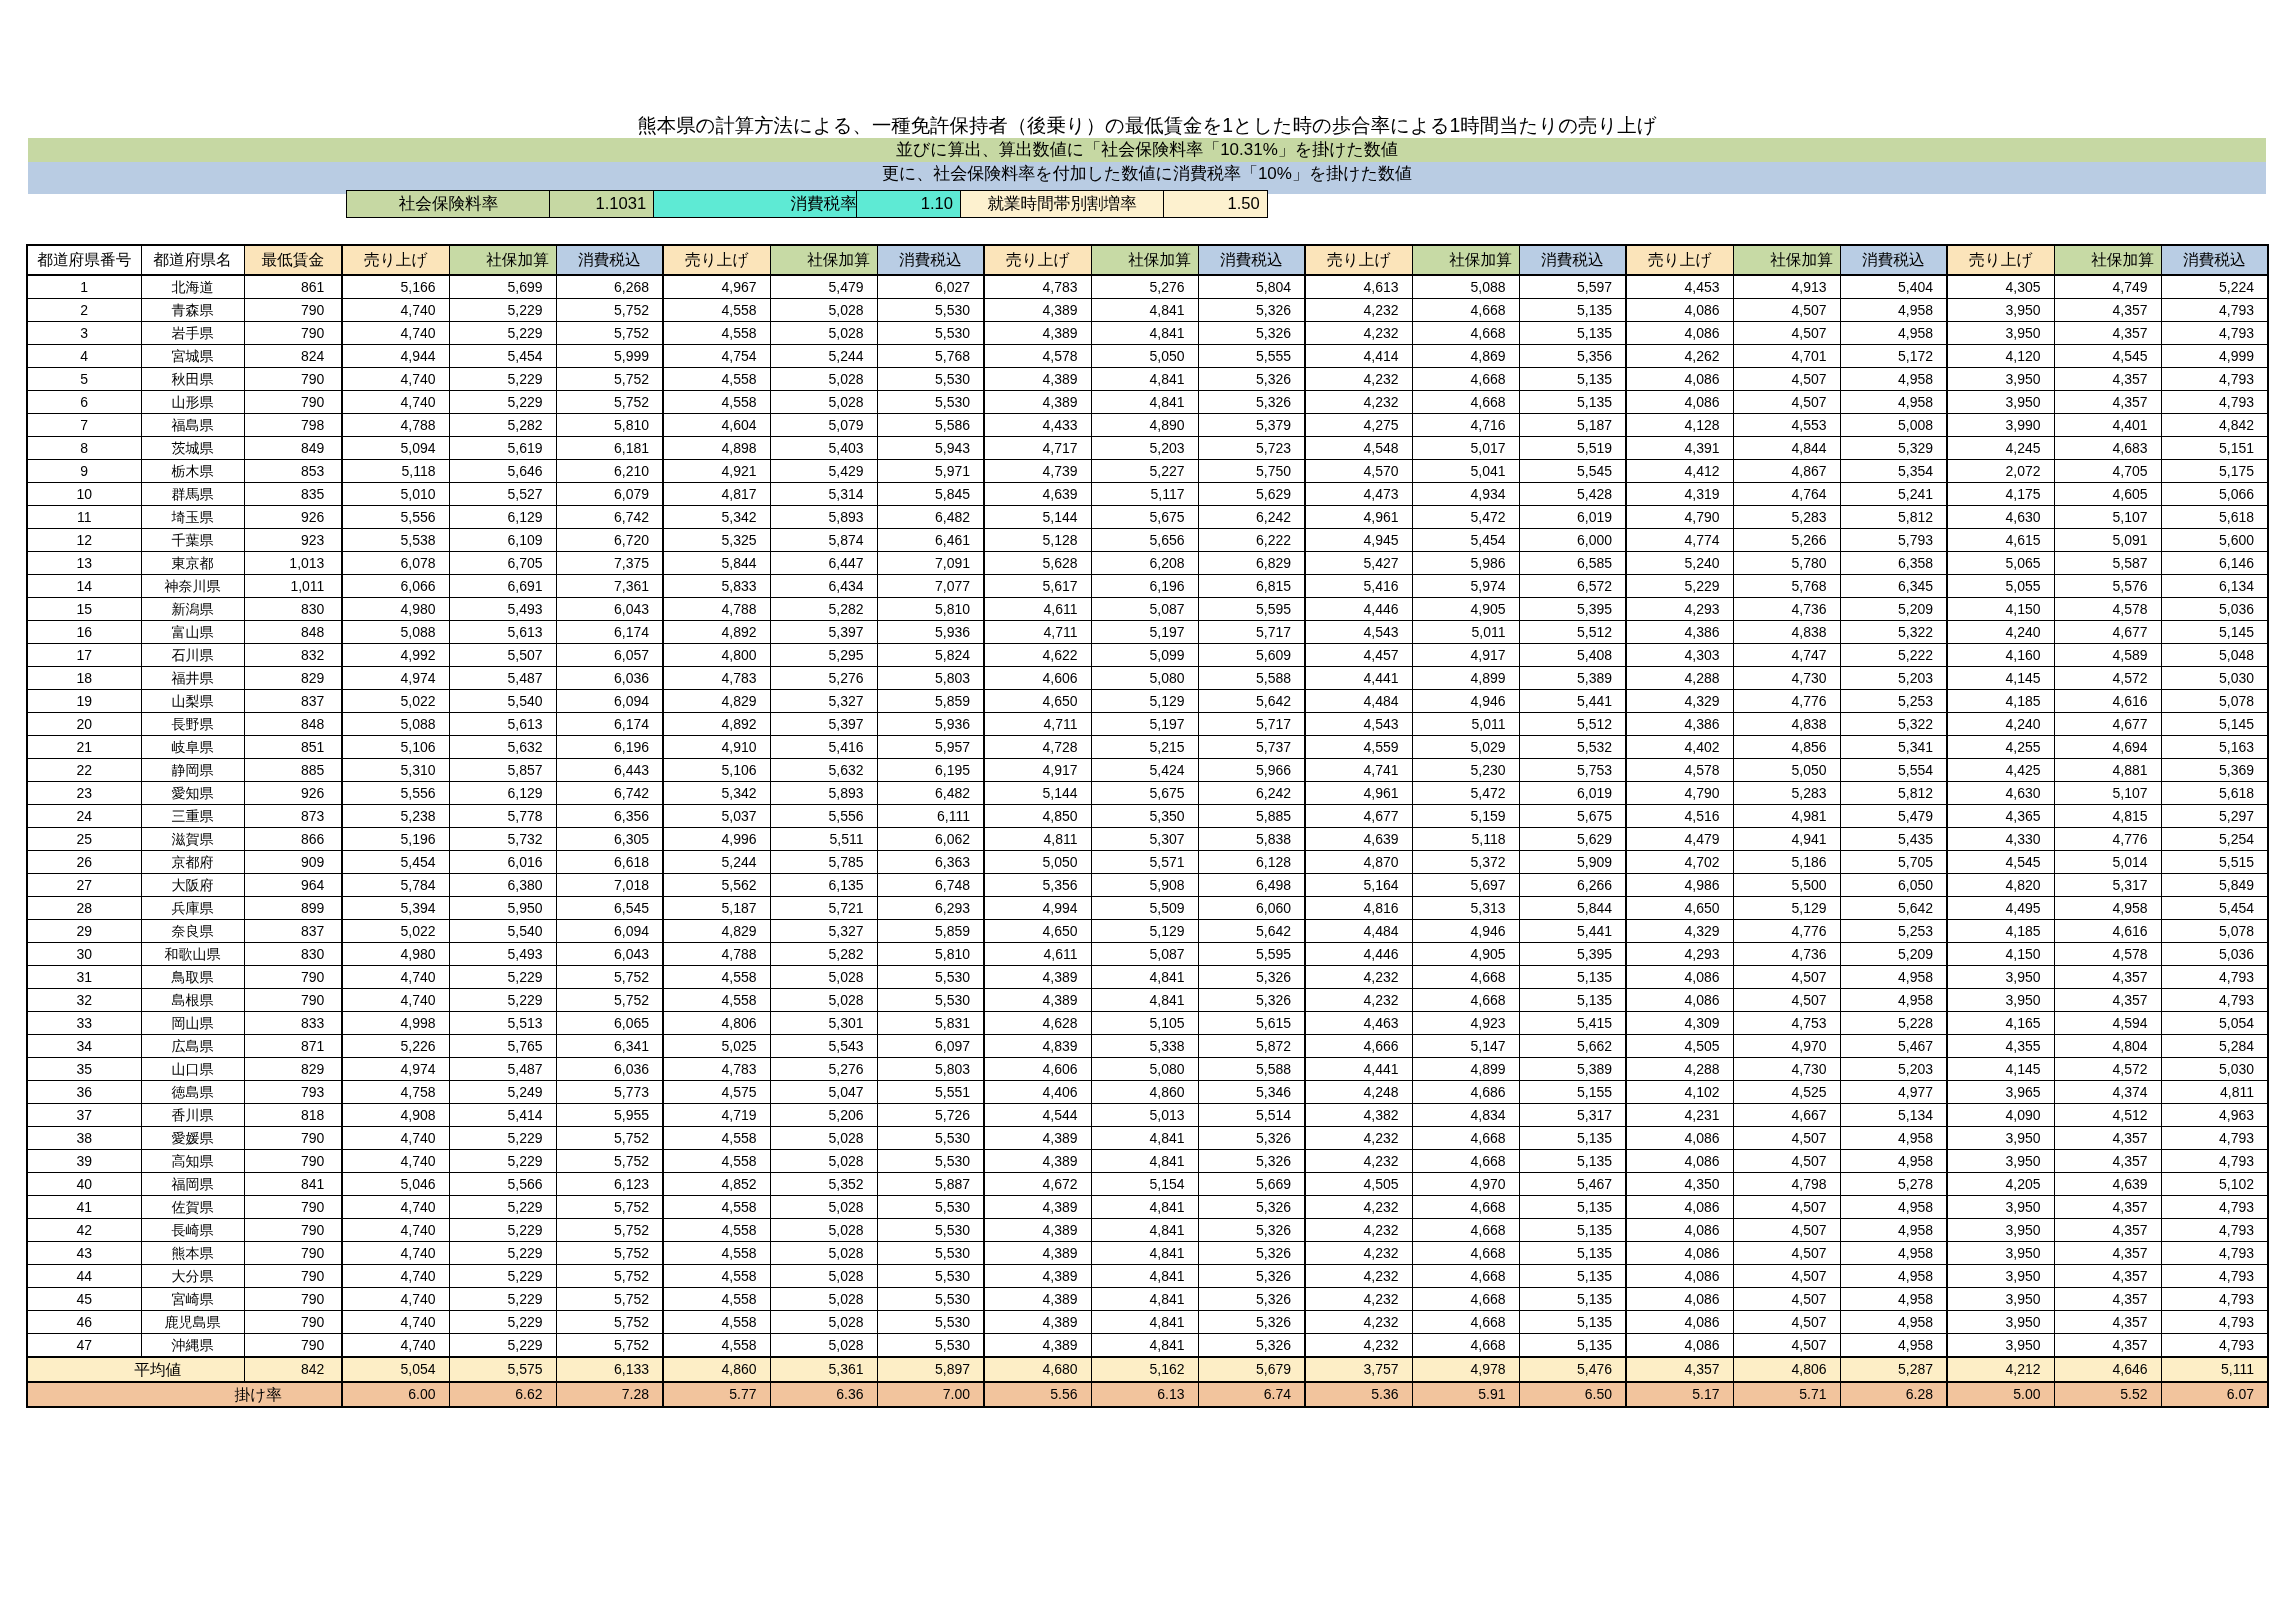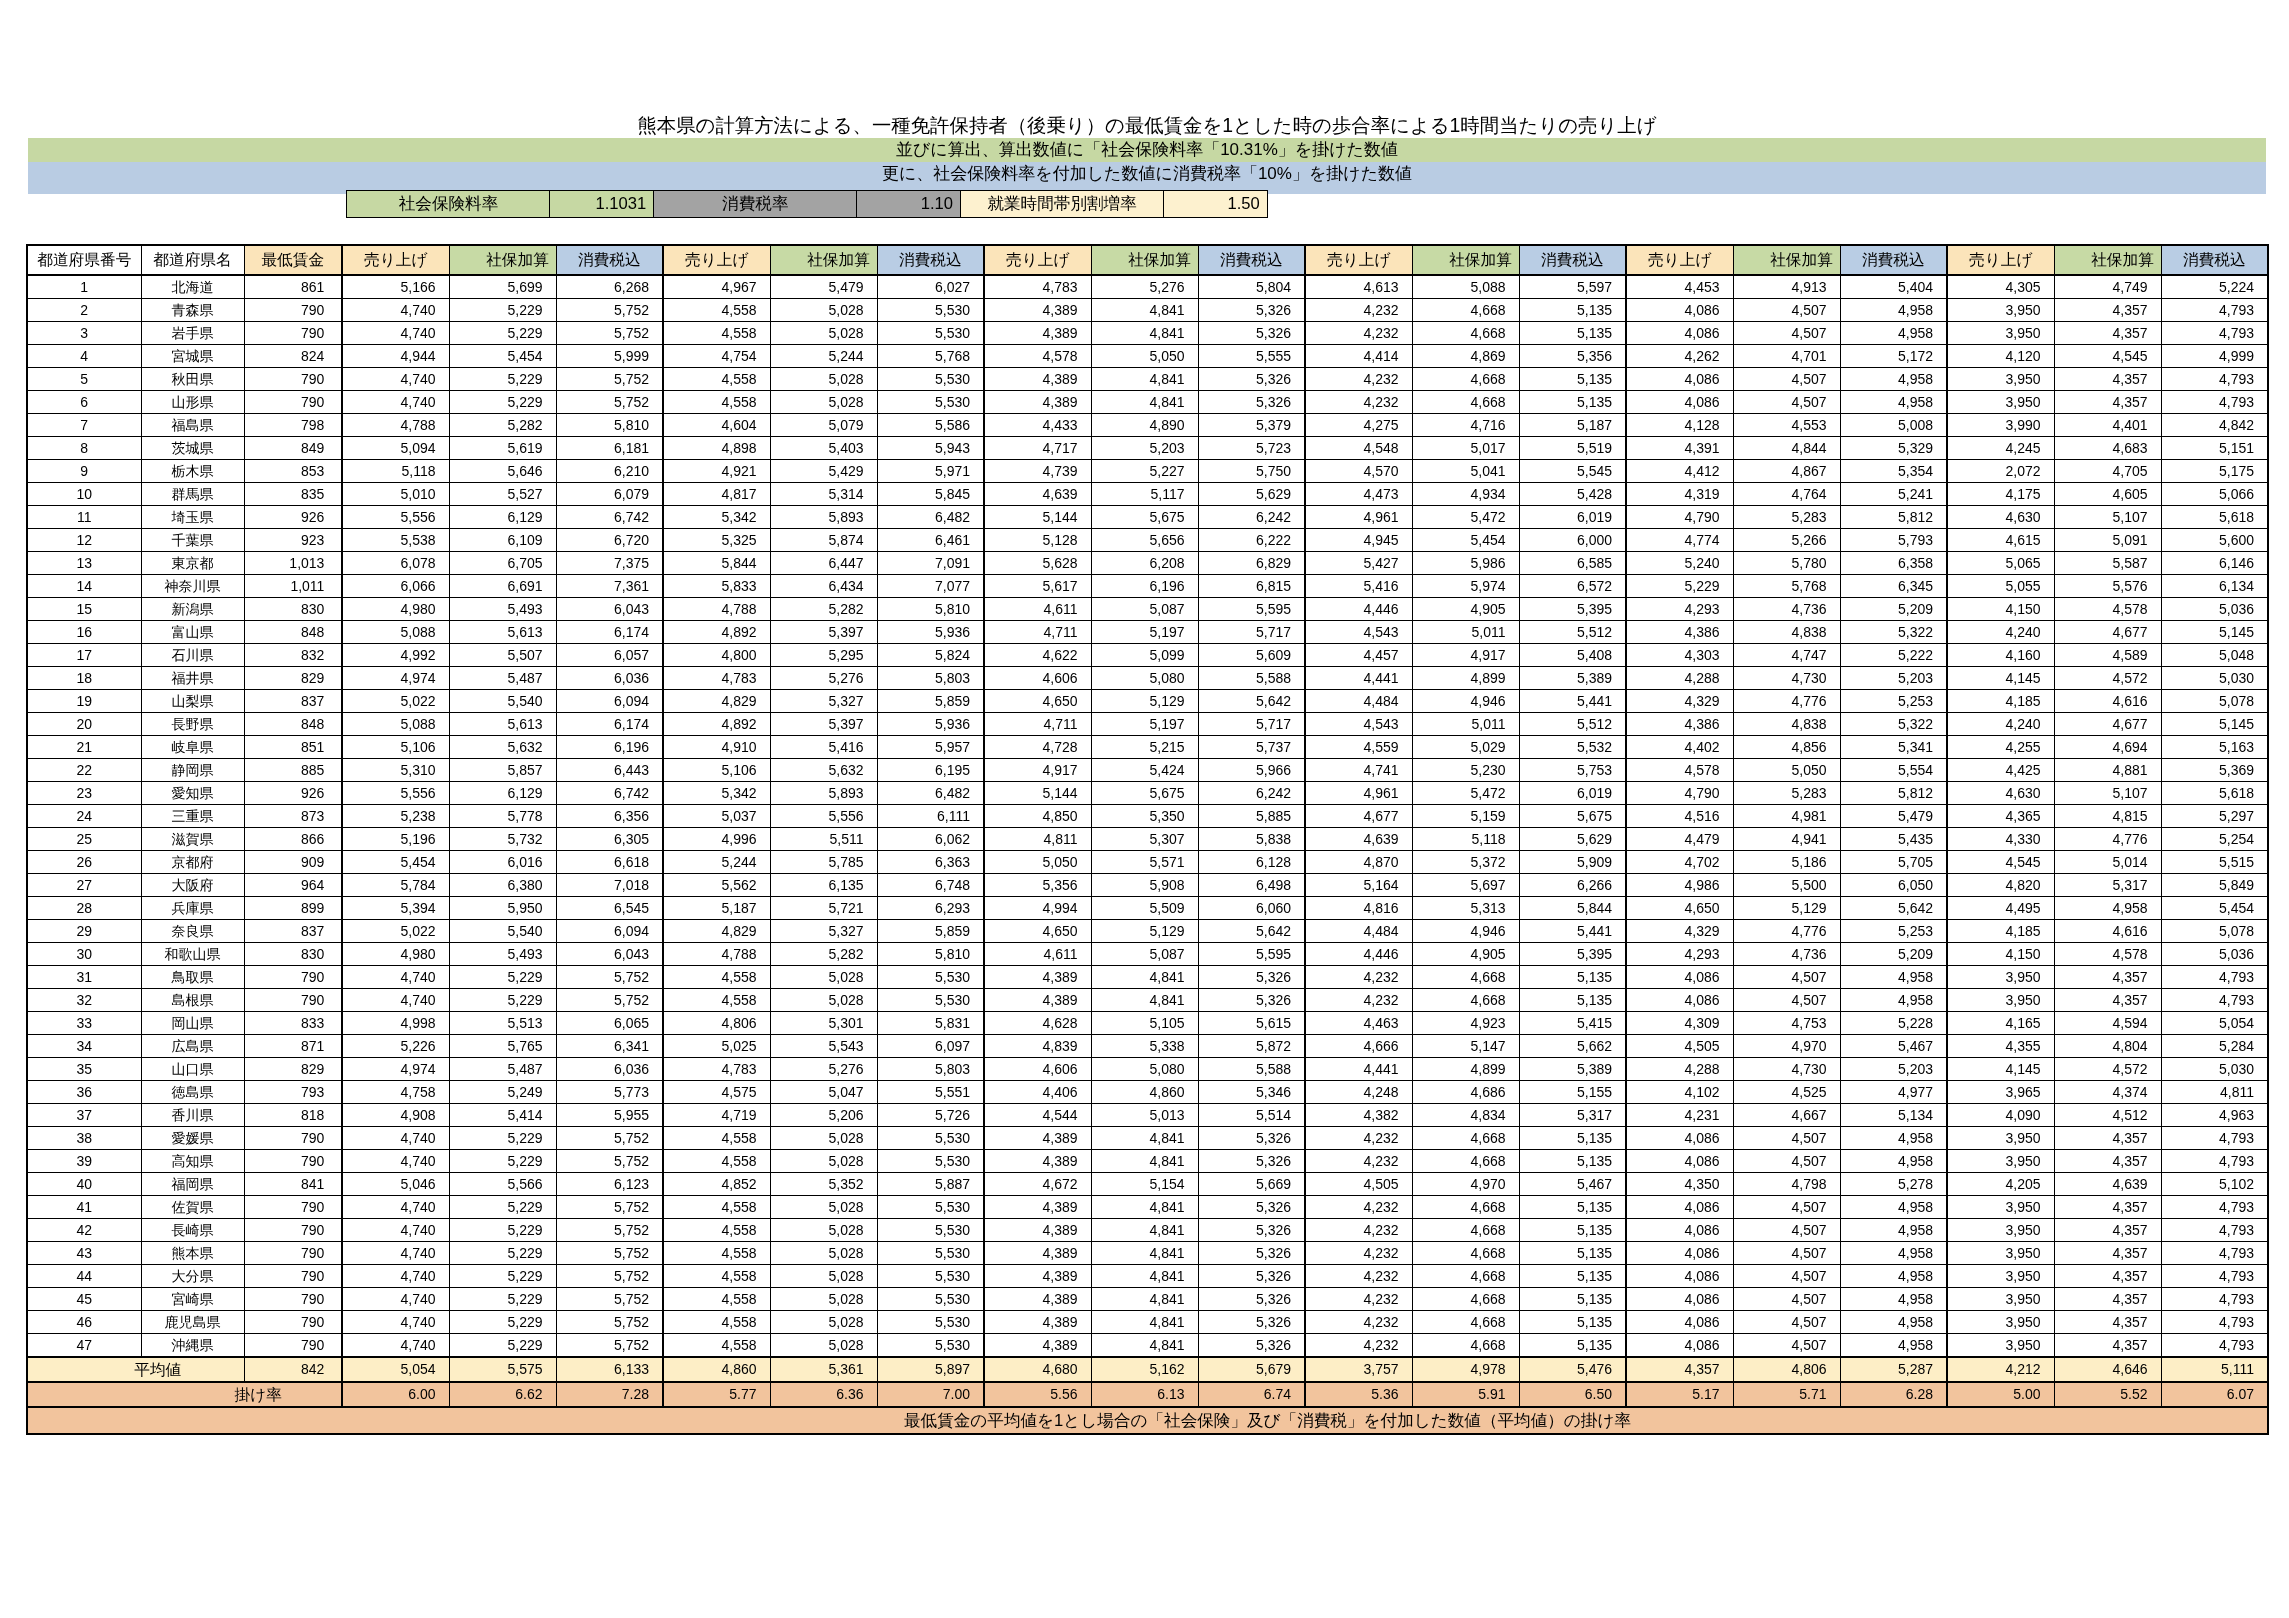--- a/index.html
+++ b/index.html
@@ -7,21 +7,21 @@
   .title1{position:absolute;left:28px;width:2238px;top:112px;height:26px;line-height:26px;text-align:center;font-size:19.4px;}
   .band{position:absolute;left:28px;width:2238px;height:32px;text-align:center;font-size:17px;line-height:24px;}
   .band2{top:138px;background:#c6d8a3;}
   .band3{top:162px;background:#b9cce3;}
   .params{position:absolute;left:346px;top:190px;height:29.5px;display:flex;}
   .pcell{border:1.8px solid #000;height:26px;line-height:26px;font-size:16.6px;box-sizing:content-box;}
   .pcell+.pcell{margin-left:-1.8px;}
   .plabel{width:203px;text-align:center;}
   .pvalue{width:96px;text-align:right;padding-right:7.4px;}
   .bg-green{background:#c6d8a3;}
-  .bg-blue{background:#a3a3a3;}
+  .bg-blue{background:#5eead4;text-align:right;}
   .bg-cream{background:#fdf1cf;}
   .twrap{position:absolute;left:26px;top:244px;}
   table{border-collapse:collapse;table-layout:fixed;width:2238px;border:2.8px solid #000;}
   th,td{border:0.9px solid #000;overflow:hidden;white-space:nowrap;font-weight:normal;padding:0;}
   .gb{border-left:2.8px solid #000;}
   tr.r1 th{height:27px;font-size:15.7px;line-height:27px;}
   tr.r2 th{height:28px;font-size:15.7px;line-height:28px;border-bottom:2.8px solid #000;}
   tbody td{height:22px;font-size:14px;line-height:22px;}
   .wheat{background:#fbe4ba;}
   .green{background:#c7daa5;padding-left:30px;}
@@ -1224,19 +1224,16 @@
           <td class="orange num gb">5.36</td>
           <td class="orange num">5.91</td>
           <td class="orange num">6.50</td>
           <td class="orange num gb">5.17</td>
           <td class="orange num">5.71</td>
           <td class="orange num">6.28</td>
           <td class="orange num gb">5.00</td>
           <td class="orange num">5.52</td>
           <td class="orange num">6.07</td>
         </tr>
-      <tr class="note">
-        <td colspan="21" class="orange">最低賃金の平均値を1とし場合の「社会保険」及び「消費税」を付加した数値（平均値）の掛け率</td>
-      </tr>
     </tfoot>
   </table>
 </div>
 
 
 </body></html>

